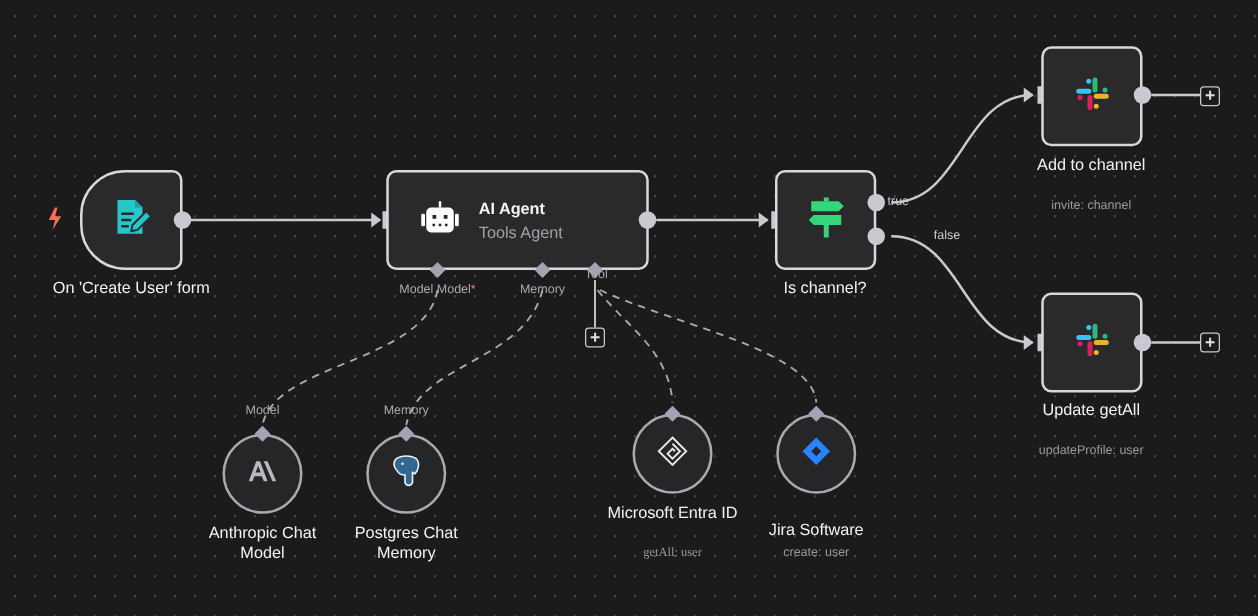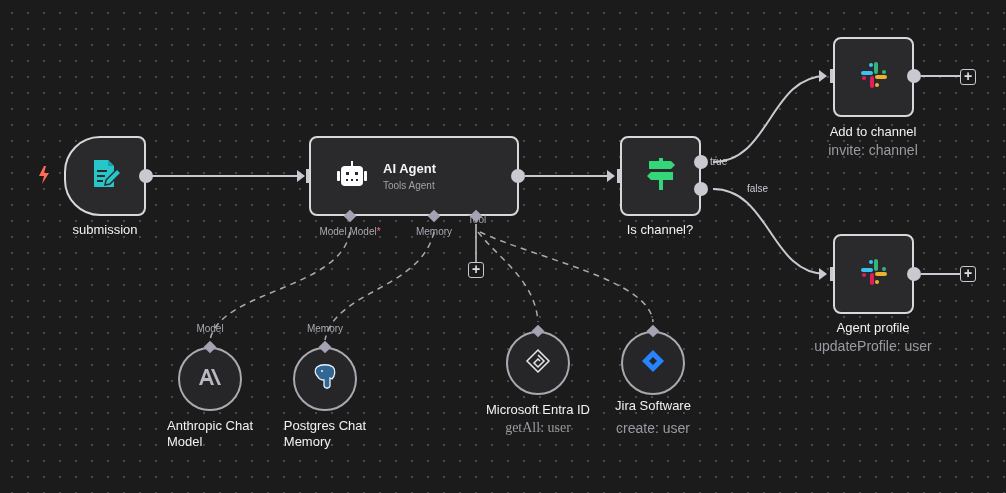--- a/index.html
+++ b/index.html
@@ -18,28 +18,29 @@
     background:#2a2a2c; border:2px solid #d8d8dc; border-radius:8px;
     display:flex; align-items:center; justify-content:center;
   }
   .node.trigger { border-radius:36px 8px 8px 36px; }
   .circle-node {
     position:absolute; box-sizing:border-box; width:64px; height:64px;
     border-radius:50%; background:#262629; border:2px solid #a9a9b0;
     display:flex; align-items:center; justify-content:center;
   }
   .label {
-    position:absolute; color:#f2f2f4;
+    position:absolute; text-align:center; color:#f2f2f4;
     font-size:13px; line-height:16px; white-space:nowrap;
     transform:translateX(-50%);
   }
   .sublabel {
     position:absolute; text-align:center; color:#9a9aa0;
-    font-size:14px; line-height:12px; white-space:nowrap;
+    font-size:10px; line-height:12px; white-space:nowrap;
     transform:translateX(-50%);
+    margin-top:15px;
   }
   .port-label {
     position:absolute; color:#a8a8b0; font-size:10px; line-height:12px;
     white-space:nowrap; transform:translateX(-50%);
   }
   .port-label .req { color:#ff6d8a; }
   .out-dot {
     position:absolute; width:14px; height:14px; border-radius:50%;
     background:#c9c9d1; transform:translate(-50%,-50%);
   }
@@ -54,21 +55,21 @@
   .plus-btn {
     position:absolute; box-sizing:border-box; width:16px; height:16px;
     border:1.5px solid #c9c9d1; border-radius:3px; background:#1b1b1c;
     color:#e0e0e4; font-size:14px; line-height:12px; text-align:center;
     transform:translate(-50%,-50%); font-weight:bold;
   }
   .branch-label {
     position:absolute; color:#c8c8ce; font-size:10px; line-height:12px;
   }
   .agent-title { font-size:13px; color:#f4f4f6; font-weight:bold; }
-  .agent-sub { font-size:10px; color:#a0a0a6; margin-top:4px; }
+  .agent-sub { font-size:13px; color:#a0a0a6; margin-top:4px; }
 </style>
 </head>
 <body>
 
 <svg id="edges" width="1006" height="493">
   <g fill="none" stroke="#c9c9d1" stroke-width="2">
     <path d="M152 176 L304 176"></path>
     <path d="M525 176 L614 176"></path>
     <path d="M713 162 C770 162, 770 76, 826 76"></path>
     <path d="M713 189 C770 189, 770 274, 826 274"></path>
@@ -102,21 +103,21 @@
       <path d="M20 3 V9 H26" fill="#1e9fa2"></path>
       <rect x="9" y="13" width="10" height="2" fill="#2a2a2c"></rect>
       <rect x="9" y="18" width="8" height="2" fill="#2a2a2c"></rect>
       <rect x="9" y="23" width="6" height="2" fill="#2a2a2c"></rect>
       <path d="M17 28 L18 23 L29 12 L33 16 L22 27 Z" fill="#26c6c9" stroke="#2a2a2c" stroke-width="1.5"></path>
     </svg>
   </span>
 </div>
 <div class="out-dot" style="left:146px;top:176px;"></div>
 <div class="label" style="left:105px;top:222px;">
-  <div>submission</div>
+  <div>On 'Create User' form</div>
 </div>
 
 <div class="in-port" style="left:309px;top:176px;"></div>
 <div class="node" style="left:309px;top:136px;width:210px;height:80px;justify-content:flex-start;padding-left:24px;">
   <span style="margin-right:14px;">
     <svg width="34" height="30" viewBox="0 0 34 30">
       <rect x="16" y="2" width="2" height="5" fill="#fff"></rect>
       <rect x="6" y="7" width="22" height="20" rx="4" fill="#fff"></rect>
       <rect x="2" y="12" width="3" height="10" rx="1" fill="#fff"></rect>
       <rect x="29" y="12" width="3" height="10" rx="1" fill="#fff"></rect>
@@ -188,21 +189,21 @@
         <rect x="23" y="10" width="4" height="4" rx="2" fill="#2eb67d"></rect>
       <rect x="16" y="15" width="12" height="4" rx="2" fill="#ecb22e"></rect>
         <rect x="16" y="23" width="4" height="4" rx="2" fill="#ecb22e"></rect>
       <rect x="11" y="16" width="4" height="12" rx="2" fill="#e01e5a"></rect>
         <rect x="3" y="16" width="4" height="4" rx="2" fill="#e01e5a"></rect>
     </svg>
   </span>
 </div>
 <div class="out-dot" style="left:914px;top:274px;"></div>
 <div class="plus-btn" style="left:968px;top:274px;">+</div>
-<div class="label" style="left:873px;top:320px;">Agent profile</div>
+<div class="label" style="left:873px;top:320px;">Update getAll</div>
 <div class="sublabel" style="left:873px;top:340px;">updateProfile: user</div>
 
 <div class="port-label" style="left:210px;top:323px;">Model</div>
 <div class="circle-node" style="left:178px;top:347px;">
   <span>
     <svg width="24" height="18" viewBox="0 0 24 18">
         <path d="M1 17 L7 1 L10 1 L16 17 L13 17 L11.5 13 L5.5 13 L4 17 Z M6.5 10 L10.5 10 L8.5 4.5 Z" fill="#b9b9c0"></path>
         <path d="M13 1 L16 1 L23 17 L20 17 Z" fill="#b9b9c0"></path>
       </svg>
   </span>
@@ -242,14 +243,14 @@
 
 <div class="circle-node" style="left:621px;top:331px;">
   <span>
     <svg width="24" height="24" viewBox="0 0 24 24">
         <path d="M12 1 L23 12 L12 23 L1 12 Z" fill="#2684ff"></path>
         <path d="M12 8 L16 12 L12 16 L8 12 Z" fill="#262629"></path>
       </svg>
   </span>
 </div>
 <div class="diamond" style="left:653px;top:331px;"></div>
-<div class="label" style="left:653px;top:398px;">Jira Software</div>
+<div class="label" style="left:653px;top:416px;">Jira Software</div>
 <div class="sublabel" style="left:653px;top:422px;">create: user</div>
 
 </body></html>

